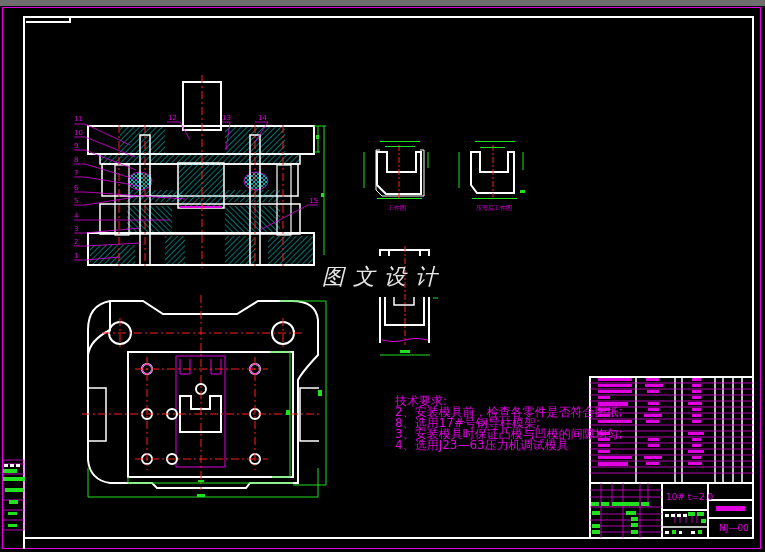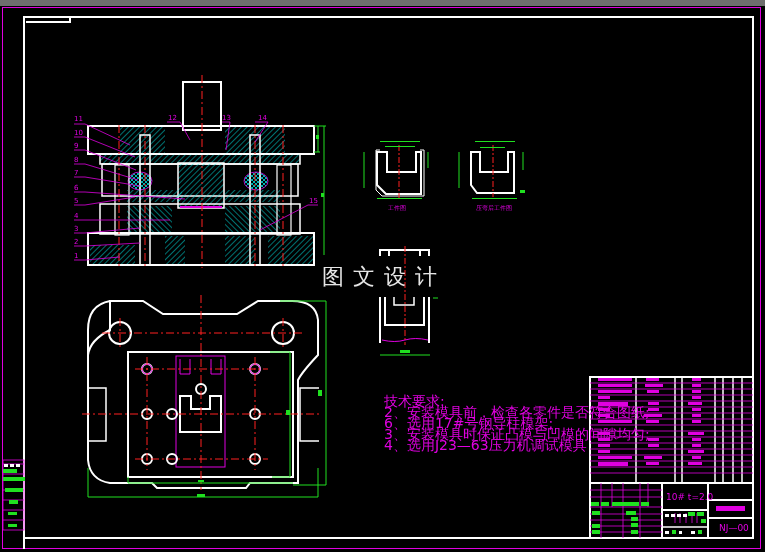--- a/index.html
+++ b/index.html
@@ -1,20 +1,20 @@
 <!DOCTYPE html>
 <html><head>
 <meta charset="utf-8">
 <style>
   html, body { margin: 0; padding: 0; background: #000; }
   body { width: 765px; height: 552px; overflow: hidden; position: relative; font-family: "DejaVu Sans", sans-serif; }
   .topbar { position: absolute; left: 0; top: 0; width: 765px; height: 6px; background: #6e6e6e; }
   svg { position: absolute; left: 0; top: 0; }
-  .wm { position: absolute; left: 322px; top: 262px; color: #e6e6e6; font-family: "DejaVu Serif", serif; font-size: 22px; letter-spacing: 9px; }
-  .tech { position: absolute; left: 384px; top: 396px; color: #e000e0; font-size: 14px; line-height: 11px; }
+  .wm { position: absolute; left: 322px; top: 262px; color: #e6e6e6; font-family: "DejaVu Serif", serif; font-size: 22px; letter-spacing: 9px; font-style: italic; }
+  .tech { position: absolute; left: 395px; top: 396px; color: #e000e0; font-size: 12px; line-height: 11px; }
   .tech div { white-space: nowrap; }
   .lbl-mag { fill: #e000e0; font-size: 7px; font-family: "DejaVu Sans", sans-serif; }
   .lbl-small { fill: #e000e0; font-size: 6px; font-family: "DejaVu Sans", sans-serif; }
   .tb-text { fill: #e000e0; font-size: 9px; font-family: "DejaVu Sans", sans-serif; }
 </style>
 </head>
 <body>
 
 <div class="topbar"></div>
 
@@ -357,16 +357,16 @@
     <text class="tb-text" x="666" y="500">10# t=2.0</text>
     <text class="tb-text" x="719" y="531">NJ—00</text>
   </g>
 </svg>
 
 <div class="wm">图文设计</div>
 
 <div class="tech">
   <div>技术要求:</div>
   <div>2、安装模具前，检查各零件是否符合图纸;</div>
-  <div>6、选用17#号钢导柱模架;</div>
+  <div>8、选用17#号钢导柱模架;</div>
   <div>3、安装模具时保证凸模与凹模的间隙均匀;</div>
   <div>4、选用J23—63压力机调试模具</div>
 </div>
 
 </body></html>

